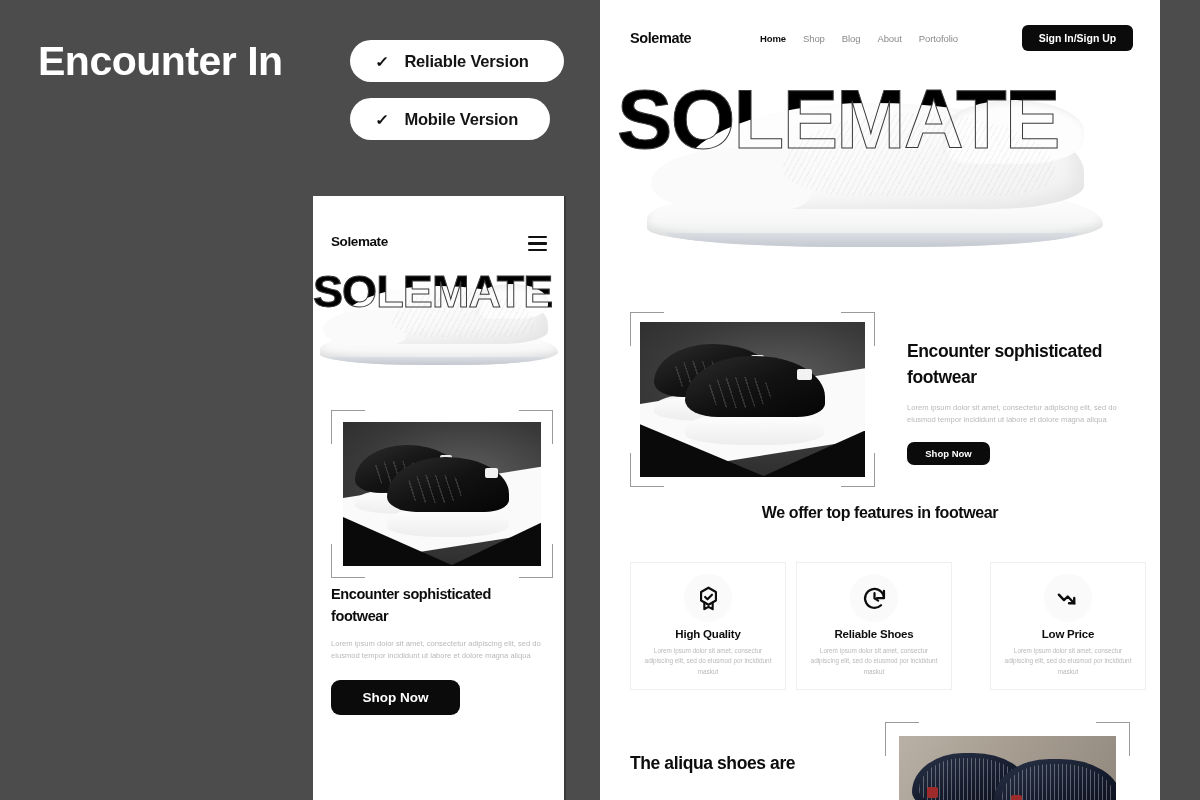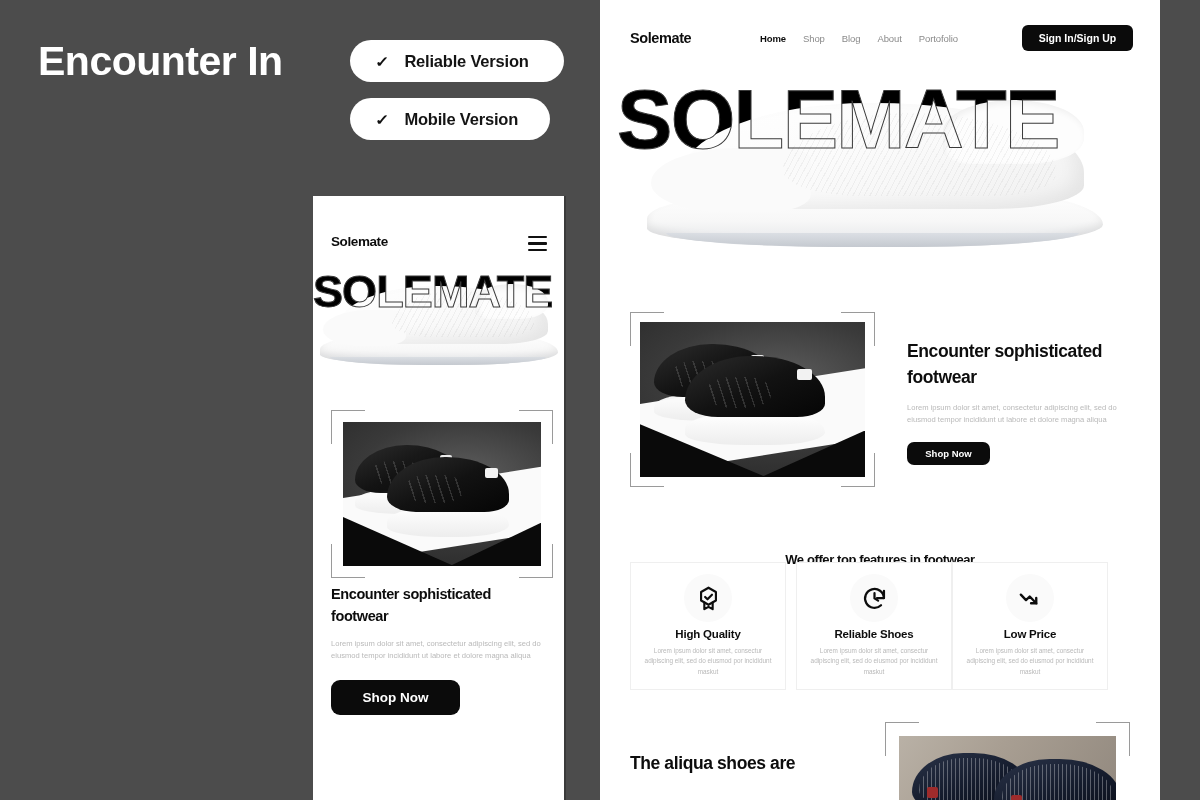--- a/index.html
+++ b/index.html
@@ -283,22 +283,22 @@
   #desktop-mock .framed-main .shoe-black.back { left: 6%; top: 14%; width: 54%; height: 52%; opacity: .96; }
 
   #desktop-mock .copy { position: absolute; left: 307px; top: 338px; width: 232px; }
   #desktop-mock .copy h2 { font-size: 17.5px; line-height: 1.5; }
   #desktop-mock .copy p  { font-size: 7.6px; margin-top: 11px; }
   #desktop-mock .copy .btn-black {
     margin-top: 16px; width: 83px; height: 23px; font-size: 9.5px;
   }
 
   #desktop-mock .sec-title {
-    position: absolute; left: 0; top: 552px; width: 560px;
-    text-align: center; font-size: 13px;
+    position: absolute; left: 0; top: 504px; width: 560px;
+    text-align: center; font-size: 16px;
   }
   #desktop-mock .feature-card { top: 562px; width: 156px; height: 128px; }
   #desktop-mock .feature-card .feature-ico-wrap { width: 48px; height: 48px; margin-top: 11px; }
   #desktop-mock .feature-card .feature-title { margin-top: 6px; font-size: 11.5px; }
   #desktop-mock .feature-card p { margin: 6px 11px 0; font-size: 6.4px; }
 
   #desktop-mock .bottom-copy { position: absolute; left: 30px; top: 750px; width: 230px; }
   #desktop-mock .bottom-copy h2 { font-size: 17.5px; line-height: 1.52; }
   #desktop-mock .framed-bottom { left: 285px; top: 722px; width: 245px; height: 120px; }
   #desktop-mock .framed-bottom .photo2 {
@@ -460,21 +460,21 @@
       <svg width="27" height="27" viewBox="0 0 24 24" fill="none" stroke="#0d0d0d" stroke-width="2" stroke-linecap="round" stroke-linejoin="round">
         <path d="M20.4 11.6a8.4 8.4 0 1 0-2.6 6.4"></path>
         <path d="M20.4 5.2v6.4h-6.2"></path>
         <path d="M12 7.3v4.6l3.2 2"></path>
       </svg>
     </div>
     <div class="feature-title">Reliable Shoes</div>
     <p class="muted">Lorem ipsum dolor sit amet, consectur adipiscing elit, sed do eiusmod por incididunt maskut</p>
   </div>
 
-  <div class="feature-card" style="left:352px;">
+  <div class="feature-card" style="left:390px;">
     <div class="feature-ico-wrap">
       <svg width="27" height="27" viewBox="0 0 24 24" fill="none" stroke="#0d0d0d" stroke-width="2.1" stroke-linecap="round" stroke-linejoin="round">
         <path d="M3.4 8.6l4.6 4.8 3.3-3.2 5.8 6"></path>
         <path d="M17.1 11.6v4.6h-4.6" stroke-linejoin="miter"></path>
       </svg>
     </div>
     <div class="feature-title">Low Price</div>
     <p class="muted">Lorem ipsum dolor sit amet, consectur adipiscing elit, sed do eiusmod por incididunt maskut</p>
   </div>
 

